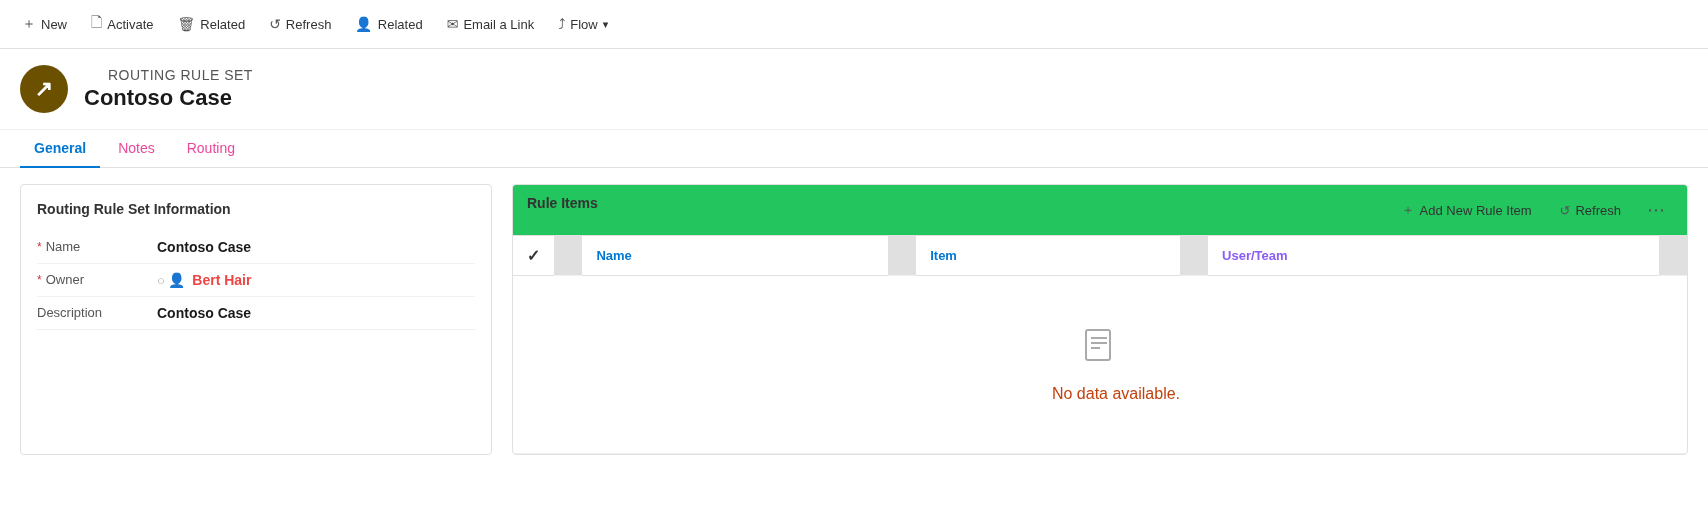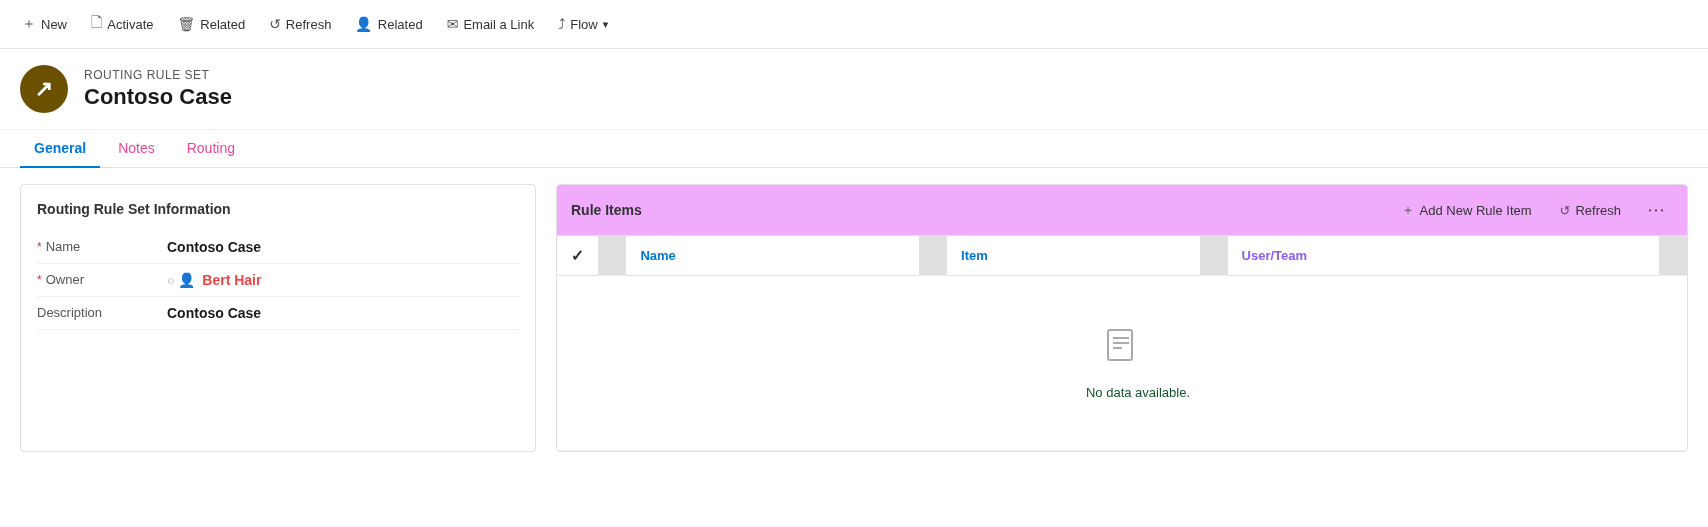--- a/index.html
+++ b/index.html
@@ -43,25 +43,26 @@
       background: #6b5000;
       display: flex;
       align-items: center;
       justify-content: center;
       color: #fff;
       font-size: 20px;
       font-weight: bold;
       flex-shrink: 0;
     }
     .header-text .subtitle {
-      font-size: 12px;
+      font-size: 14px;
       color: #555;
       text-transform: uppercase;
       letter-spacing: 0.5px;
       margin-bottom: 2px;
+      margin-left: 24px;
     }
     .header-text .title {
       font-size: 22px;
       font-weight: 600;
       color: #1a1a1a;
     }
 
     
     .tabs {
       display: flex;
@@ -85,38 +86,37 @@
 
     
     .main-content {
       display: flex;
       padding: 16px 20px;
       gap: 20px;
     }
 
     
     .left-panel {
-      width: 516px;
+      width: 472px;
       flex-shrink: 0;
       border: 1px solid #e0e0e0;
       border-radius: 4px;
       padding: 16px;
     }
     .panel-title {
       font-size: 14px;
       font-weight: 600;
       margin-bottom: 14px;
       color: #333;
     }
     .field-row {
       display: flex;
       align-items: flex-start;
       padding: 8px 0;
       border-bottom: 1px solid #f0f0f0;
-      gap: 10px;
     }
     .field-label {
       width: 120px;
       flex-shrink: 0;
       color: #555;
       font-size: 13px;
     }
     .field-required {
       color: #d13438;
       font-size: 12px;
@@ -137,25 +137,24 @@
 
     
     .right-panel {
       flex: 1;
       border: 1px solid #e0e0e0;
       border-radius: 4px;
       overflow: hidden;
     }
     .rule-items-header {
       display: flex;
-      align-items: center;
       padding: 10px 14px;
       border-bottom: 1px solid #e0e0e0;
       gap: 8px;
-      background: #f0abfc;
+      background: #22c55e;
     }
     .rule-items-title {
       font-size: 14px;
       font-weight: 600;
       color: #333;
       flex: 1;
     }
     .ri-btn {
       display: flex;
       align-items: center;
@@ -192,21 +191,21 @@
       align-items: center;
       justify-content: center;
       padding: 40px 20px;
       color: #888;
     }
     .no-data-icon {
       font-size: 36px;
       margin-bottom: 10px;
       color: #aaa;
     }
-    .no-data-text { font-size: 13px; color: #14532d; margin-left: 32px; }
+    .no-data-text { font-size: 16px; color: #c2410c; margin-left: 32px; }
 
     .more-btn { font-size: 18px; color: #555; padding: 4px 8px; }
   </style>
 </head>
 <body>
 
 <div class="toolbar">
   <button class="toolbar-btn">
     <span class="tb-icon">＋</span>
     <span>New</span>

